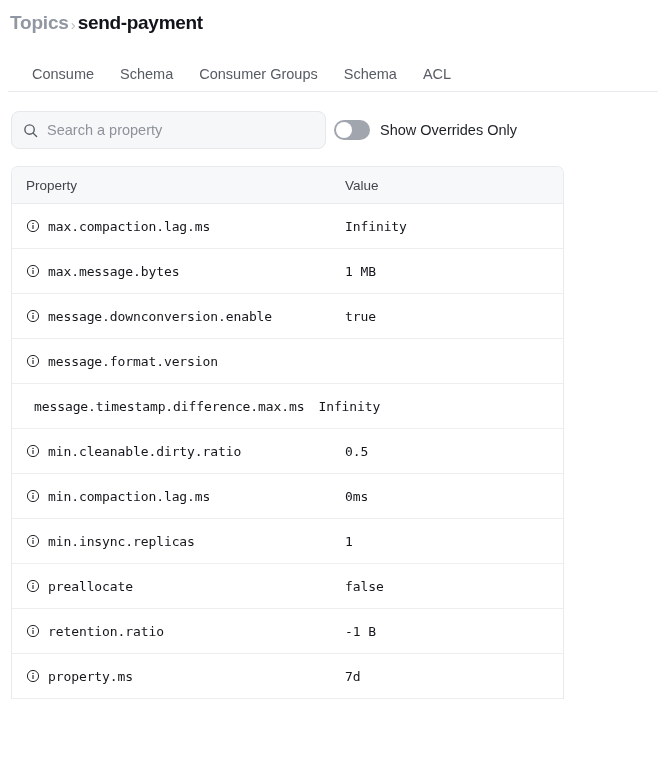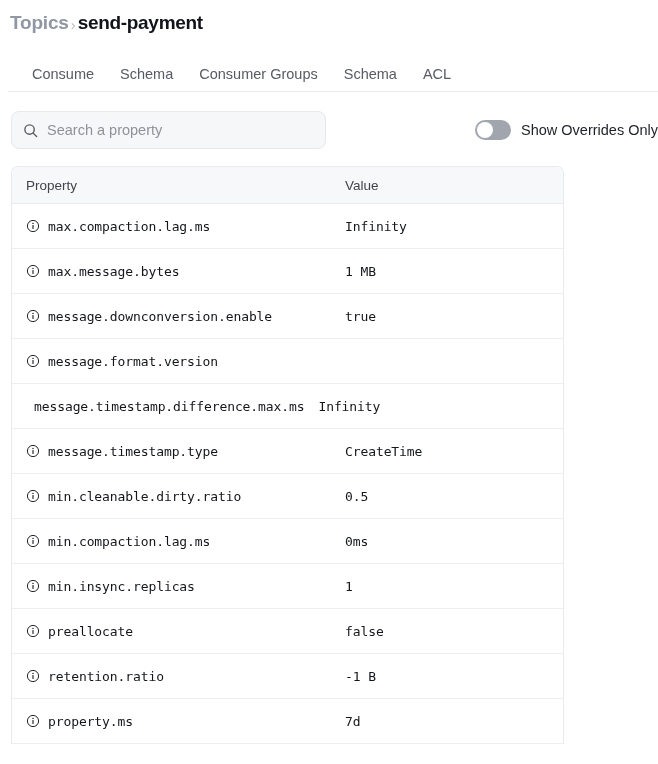--- a/index.html
+++ b/index.html
@@ -81,21 +81,20 @@
     z-index: 2;
   }
 
   
   .filterbar {
     display: flex;
     align-items: center;
     margin-top: 19px;
     padding-left: 11px;
     height: 38px;
-    justify-content: space-between;
   }
   .search-box {
     width: 315px;
     height: 38px;
     background: #f6f7f8;
     border: 1px solid #e6e8eb;
     border-radius: 8px;
     display: flex;
     align-items: center;
     padding: 0 11px;
@@ -297,33 +296,20 @@
       </div>
     </div>
 
     <div class="trow">
       <div class="cell-prop no-icon">
         <span class="prop-name">message.timestamp.difference.max.ms</span>
       </div>
       <div class="val-text">Infinity</div>
     </div>
 
-    <div class="trow">
-      <div class="cell-prop">
-        <span class="info-icon">
-          <svg width="14" height="14" viewBox="0 0 16 16" fill="none">
-            <circle cx="8" cy="8" r="6.4" stroke="#1b1d22" stroke-width="1.1"></circle>
-            <circle cx="8" cy="5" r="0.85" fill="#1b1d22"></circle>
-            <rect x="7.35" y="6.8" width="1.3" height="4.6" rx="0.6" fill="#1b1d22"></rect>
-          </svg>
-        </span>
-        <span class="prop-name">message.timestamp.type</span>
-      </div>
-      <div class="val-text">CreateTime</div>
-    </div>
 
     <div class="trow">
       <div class="cell-prop">
         <span class="info-icon">
           <svg width="14" height="14" viewBox="0 0 16 16" fill="none">
             <circle cx="8" cy="8" r="6.4" stroke="#1b1d22" stroke-width="1.1"></circle>
             <circle cx="8" cy="5" r="0.85" fill="#1b1d22"></circle>
             <rect x="7.35" y="6.8" width="1.3" height="4.6" rx="0.6" fill="#1b1d22"></rect>
           </svg>
         </span>

